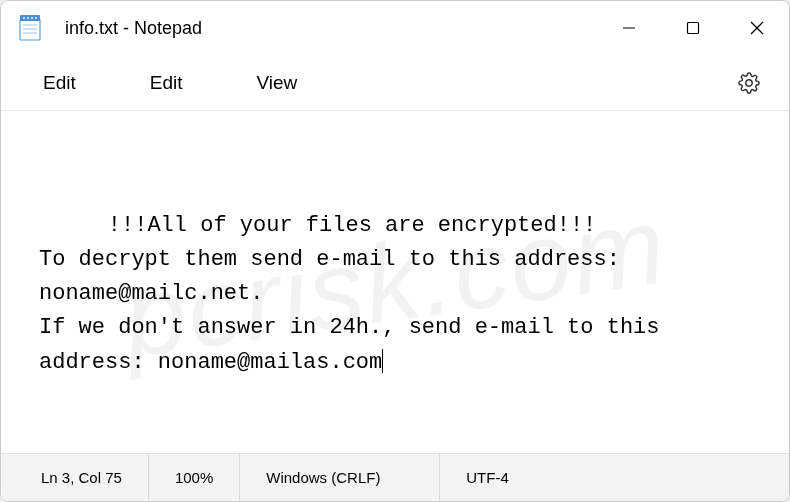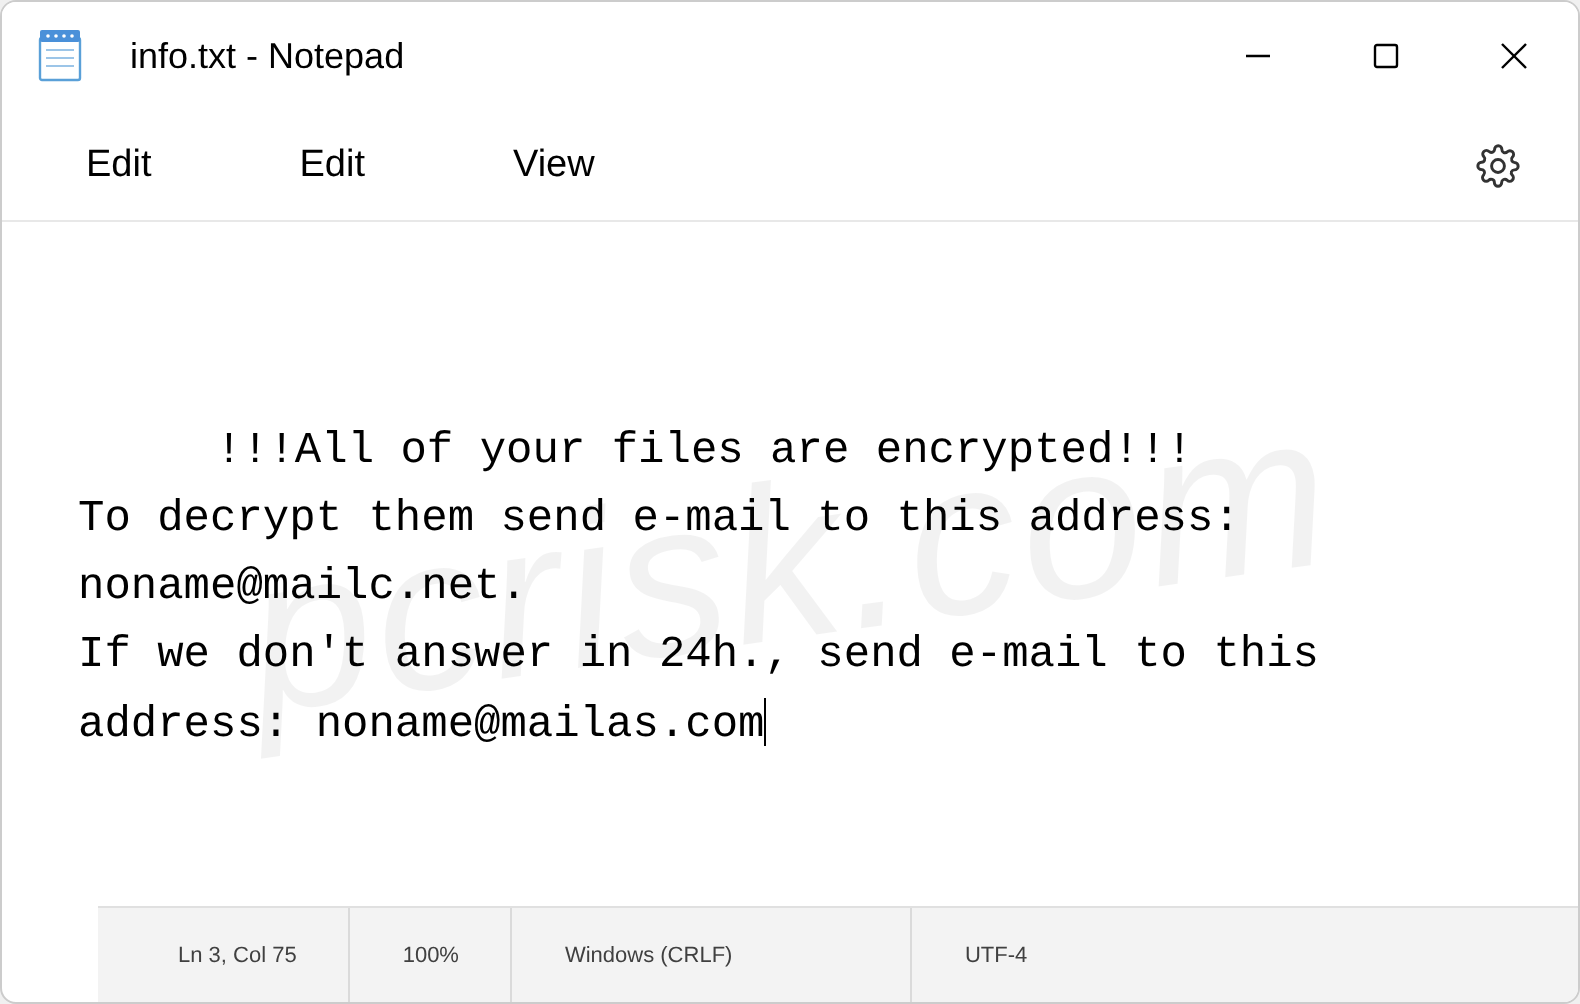--- a/index.html
+++ b/index.html
@@ -106,23 +106,22 @@
       vertical-align: text-bottom;
       position: relative;
       top: -2px;
     }
     .statusbar {
       height: 48px;
       background: #f3f3f3;
       border-top: 1px solid #e0e0e0;
       display: flex;
       align-items: center;
-      font-size: 11px;
-      color: #404040;
-      margin-left: 48px;
+      font-size: 15px;
+      color: #000000;
     }
     .status-cell {
       padding: 0 26px;
       height: 100%;
       display: flex;
       align-items: center;
       border-right: 1px solid #dadada;
     }
     .status-cell:first-child {
       padding-left: 40px;

